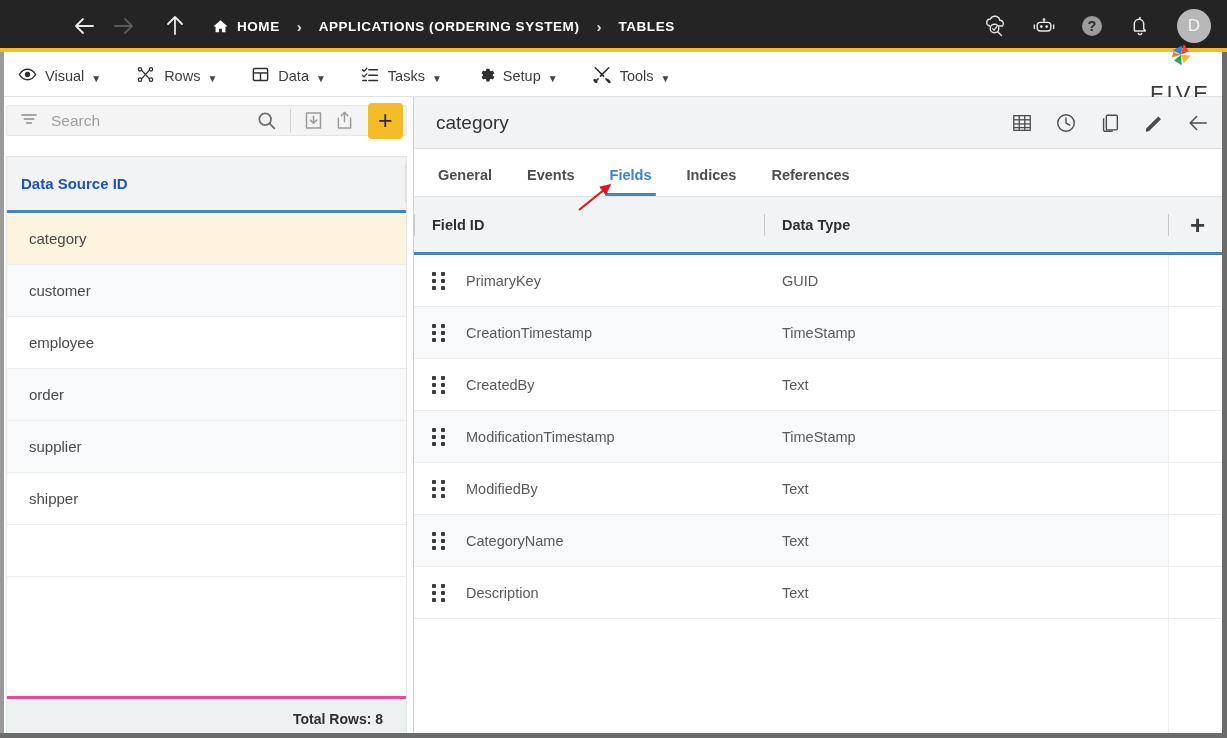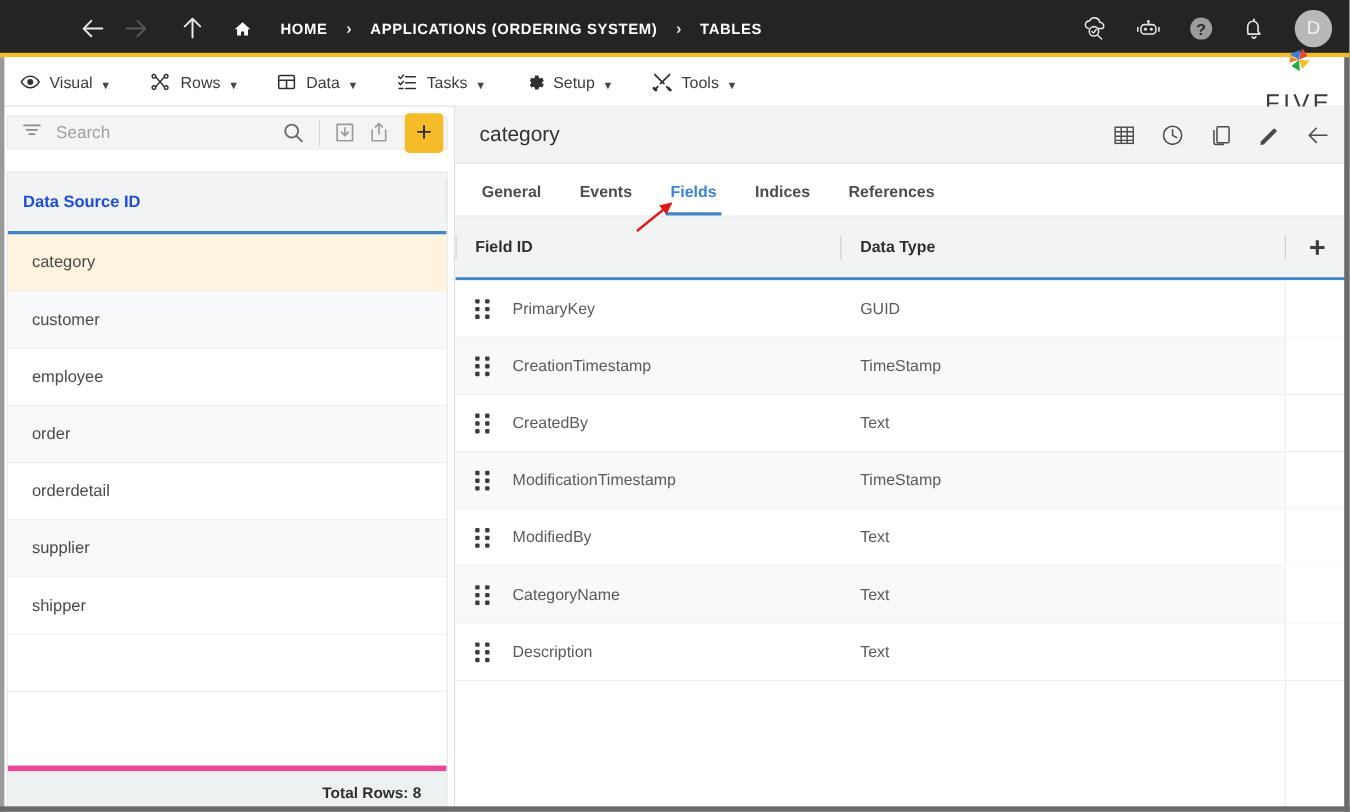--- a/index.html
+++ b/index.html
@@ -32,21 +32,21 @@
     display: block; height: 2px; background: #d8d8d8;
     margin: 4px 0; border-radius: 1px;
   }
   .nav-arrow { width: 30px; height: 30px; margin-right: 8px; }
   .nav-arrow svg { width: 24px; height: 24px; }
   .nav-arrow.disabled svg { stroke: #5a5a5a; }
   .crumbs { display: flex; align-items: center; margin-left: 14px; }
   .crumb {
     color: #ffffff; font-size: 13.5px; font-weight: bold;
     letter-spacing: .55px; cursor: pointer;
-    display: flex; align-items: center; white-space: nowrap; gap: 18px;
+    display: flex; align-items: center; white-space: nowrap;
   }
   .crumb-sep {
     color: #e0e0e0; font-size: 15px; margin: 0 17px;
     font-weight: bold;
   }
   .home-icon { margin-right: 8px; display: inline-flex; }
   .tb-right { margin-left: auto; display: flex; align-items: center; gap: 22px; }
   .tb-right .ic { width: 26px; height: 26px; cursor: pointer; }
   .avatar {
     width: 34px; height: 34px; border-radius: 50%;
@@ -140,21 +140,21 @@
     background: #ffffff;
   }
   .ds-row.alt { background: #f8f9fa; }
   .ds-row.selected { background: #fdf3de; }
   .ds-filler { height: 52px; background: #ffffff; border-bottom: 1px solid #eceded; }
   .ds-footer {
     height: 42px; background: #eef1f1;
     display: flex; align-items: center; justify-content: flex-end;
     padding-right: 23px;
     font-size: 14px; font-weight: bold; color: #2f2f2f;
-    border-top: 5px solid #ec4899;
+    border-top: 3px solid #ec4899;
   }
 
   
   .right-panel { flex: 1; display: flex; flex-direction: column; position: relative; background:#fff; }
   .rp-header {
     height: 52px; background: #f1f3f4;
     display: flex; align-items: center;
     padding: 0 18px 0 22px;
     border-bottom: 1px solid #e0e0e0;
   }
@@ -465,23 +465,20 @@
             <span>category</span>
           </div>
         <div class="ds-row alt">
             <span>customer</span>
           </div>
         <div class="ds-row">
             <span>employee</span>
           </div>
         <div class="ds-row alt">
             <span>order</span>
-          </div>
-        <div class="ds-row">
-            <span>orderdetail</span>
           </div>
         <div class="ds-row alt">
             <span>supplier</span>
           </div>
         <div class="ds-row">
             <span>shipper</span>
           </div>
         <div class="ds-filler"></div>
       </div>
       <div class="ds-footer">Total Rows: 8</div>

